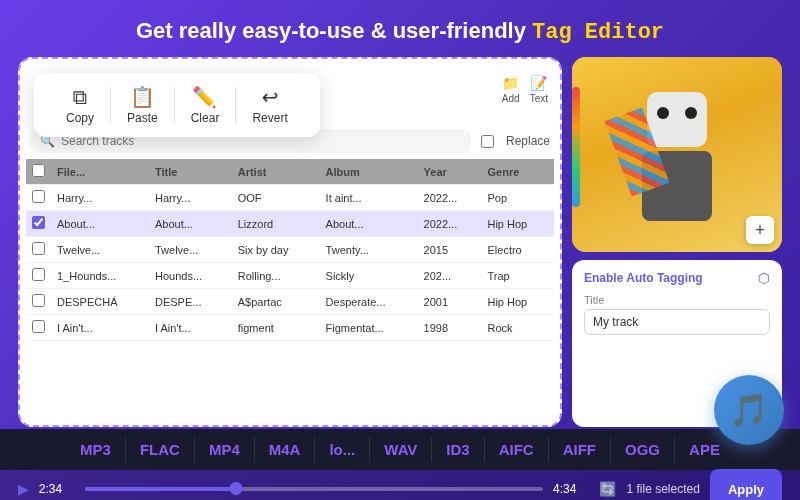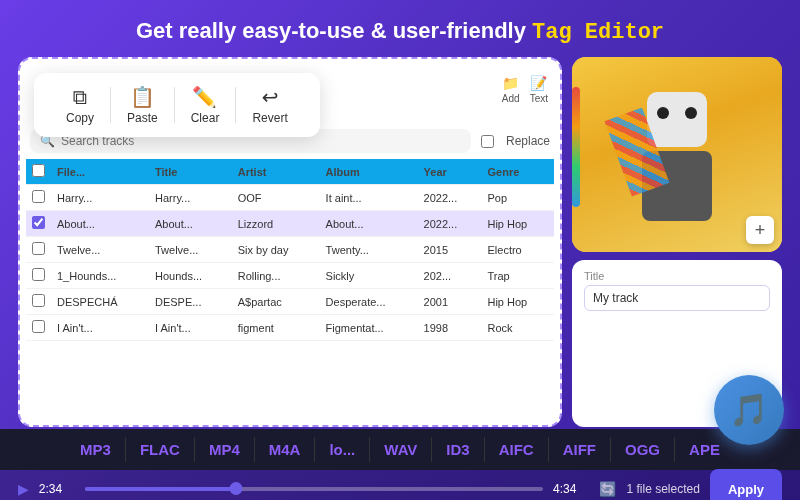--- a/index.html
+++ b/index.html
@@ -119,21 +119,21 @@
     }
 
     
     .track-table {
       width: 100%;
       border-collapse: collapse;
       font-size: 11px;
       margin-top: 2px;
     }
     .track-table th {
-      background: #0ea5e9;
+      background: #a3a3a3;
       padding: 5px 6px;
       text-align: left;
       color: #444;
       font-weight: 600;
       border-bottom: 1px solid #eee;
     }
     .track-table td {
       padding: 5px 6px;
       color: #333;
       border-bottom: 1px solid #f0f0f0;
@@ -526,20 +526,24 @@
           <div class="stripes"></div>
         </div>
 
         <div style="position:absolute;top:30px;left:0;width:8px;height:120px;background:linear-gradient(#e74c3c,#f39c12,#2ecc71,#3498db);border-radius:4px;"></div>
       </div>
       <div class="add-btn">+</div>
 
     </div>
 
     <div class="tag-panel">
+      <div class="auto-tag-row">
+        <span class="auto-tag-label">Enable Auto Tagging</span>
+        <span class="auto-tag-icon">⬡</span>
+      </div>
       <div class="tag-field-label">Title</div>
       <input type="text" class="tag-field-input" value="My track" style="">
     </div>
 
   </div>
 
 </div>
 
 <div class="format-bar" id="format-bar">
     <div class="format-item">MP3</div>

